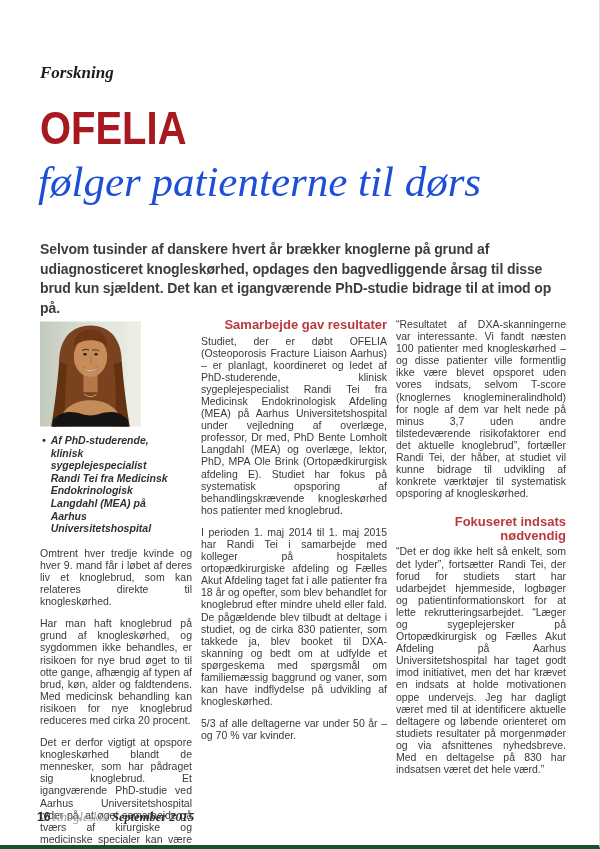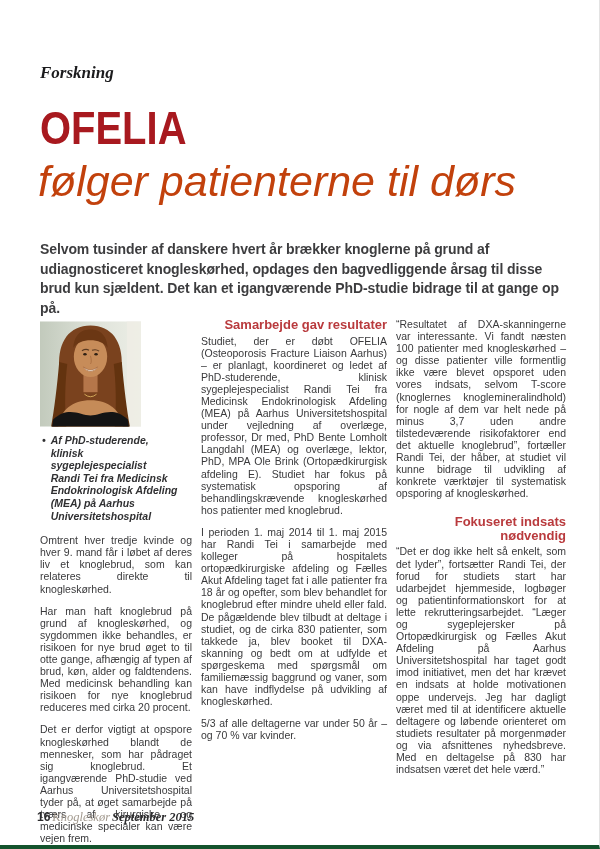--- a/index.html
+++ b/index.html
@@ -30,24 +30,24 @@
   .title-main{
     position:absolute;left:40px;top:104px;
     font-size:47px;font-weight:bold;line-height:1;
     color:var(--accent-red);
     letter-spacing:0;
     transform:scaleX(.85);transform-origin:left top;
     white-space:nowrap;
   }
   .title-sub{
     position:absolute;left:38px;top:158px;
-    font-family:Liberation Sans, sans-serif;
+    font-family:Liberation Serif, serif;
     font-style:italic;font-weight:500;
     font-size:43px;line-height:1.1;
-    color:#c2410c;white-space:nowrap;
+    color:#1d4ed8;white-space:nowrap;
   }
   .standfirst{
     position:absolute;left:40px;top:240px;width:528px;
     font-size:14px;font-weight:bold;line-height:19.5px;
     letter-spacing:-0.1px;color:#3d3d3f;
   }
   .cols{
     position:absolute;left:40px;top:318px;width:526px;
     display:flex;gap:9px;
     font-size:10.5px;line-height:12.1px;
@@ -93,21 +93,21 @@
 </head>
 <body>
 
 <div class="page">
 
   <div class="kicker">Forskning</div>
 
   <h1 class="title-main">OFELIA</h1>
   <h2 class="title-sub">følger patienterne til dørs</h2>
 
-  <p class="standfirst">Selvom tusinder af danskere hvert år brækker knoglerne på grund af udiagnosticeret knogleskørhed, opdages den bagvedliggende årsag til disse brud kun sjældent. Det kan et igangværende PhD-studie bidrage til at gange op på.</p>
+  <p class="standfirst">Selvom tusinder af danskere hvert år brækker knoglerne på grund af udiagnosticeret knogleskørhed, opdages den bagvedliggende årsag til disse brud kun sjældent. Det kan et igangværende PhD-studie bidrage til at imod op på.</p>
 
   <div class="cols">
 
     <div class="col col-left">
       <figure class="portrait">
         <svg viewBox="0 0 100 104" xmlns="http://www.w3.org/2000/svg">
           <defs>
             <linearGradient id="bg" x1="0" y1="0" x2="1" y2="0">
               <stop offset="0" stop-color="#c2cabc"></stop>
               <stop offset="0.55" stop-color="#dfe3da"></stop>
@@ -133,21 +133,21 @@
           <path d="M41.5,29 q4,-2.5 7,-0.5" stroke="#5a3a22" stroke-width="1" fill="none"></path>
           <path d="M51.5,28.5 q4,-1.5 7,0.8" stroke="#5a3a22" stroke-width="1" fill="none"></path>
           <ellipse cx="44.5" cy="32.5" rx="1.7" ry="1.2" fill="#2e2014"></ellipse>
           <ellipse cx="55.5" cy="32.5" rx="1.7" ry="1.2" fill="#2e2014"></ellipse>
           <path d="M50,34 q1.5,6 0,8" stroke="#a56a3d" stroke-width="0.8" fill="none"></path>
           <path d="M43,45 q7,6 14,0 q-3,4.5 -7,4.5 q-4,0 -7,-4.5 Z" fill="#f7f3ea" stroke="#9e5c33" stroke-width="0.6"></path>
         </svg>
       </figure>
       <div class="caption">
         <span class="bullet">•</span>
-        <span>Af PhD-studerende, klinisk sygeplejespecialist Randi Tei fra Medicinsk Endokrinologisk Afdeling (MEA) på Aarhus Universitetshospital</span>
+        <span>Af PhD-studerende, klinisk sygeplejespecialist Randi Tei fra Medicinsk Endokrinologisk Langdahl (MEA) på Aarhus Universitetshospital</span>
       </div>
       <p>Omtrent hver tredje kvinde og hver 9. mand får i løbet af deres liv et knoglebrud, som kan relateres direkte til knogleskørhed.</p>
       <p>Har man haft knoglebrud på grund af knogleskørhed, og sygdommen ikke behandles, er risikoen for nye brud øget to til otte gange, afhængig af typen af brud, køn, alder og faldtendens. Med medicinsk behandling kan risikoen for nye knoglebrud reduceres med cirka 20 procent.</p>
       <p>Det er derfor vigtigt at opspore knogleskørhed blandt de mennesker, som har pådraget sig knoglebrud. Et igangværende PhD-studie ved Aarhus Universitetshospital tyder på, at øget samarbejde på tværs af kirurgiske og medicinske specialer kan være vejen frem.</p>
     </div>
 
     <div class="col col-middle">
       <h3 class="subhead">Samarbejde gav resultater</h3>
       <p>Studiet, der er døbt OFELIA (Osteoporosis Fracture Liaison Aarhus) – er planlagt, koordineret og ledet af PhD-studerende, klinisk sygeplejespecialist Randi Tei fra Medicinsk Endokrinologisk Afdeling (MEA) på Aarhus Universitetshospital under vejledning af overlæge, professor, Dr med, PhD Bente Lomholt Langdahl (MEA) og overlæge, lektor, PhD, MPA Ole Brink (Ortopædkirurgisk afdeling E). Studiet har fokus på systematisk opsporing af behandlingskrævende knogleskørhed hos patienter med knoglebrud.</p>
       <p>I perioden 1. maj 2014 til 1. maj 2015 har Randi Tei i samarbejde med kolleger på hospitalets ortopædkirurgiske afdeling og Fælles Akut Afdeling taget fat i alle patienter fra 18 år og opefter, som blev behandlet for knoglebrud efter mindre uheld eller fald. De pågældende blev tilbudt at deltage i studiet, og de cirka 830 patienter, som takkede ja, blev booket til DXA-skanning og bedt om at udfylde et spørgeskema med spørgsmål om familiemæssig baggrund og vaner, som kan have indflydelse på udvikling af knogleskørhed.</p>

